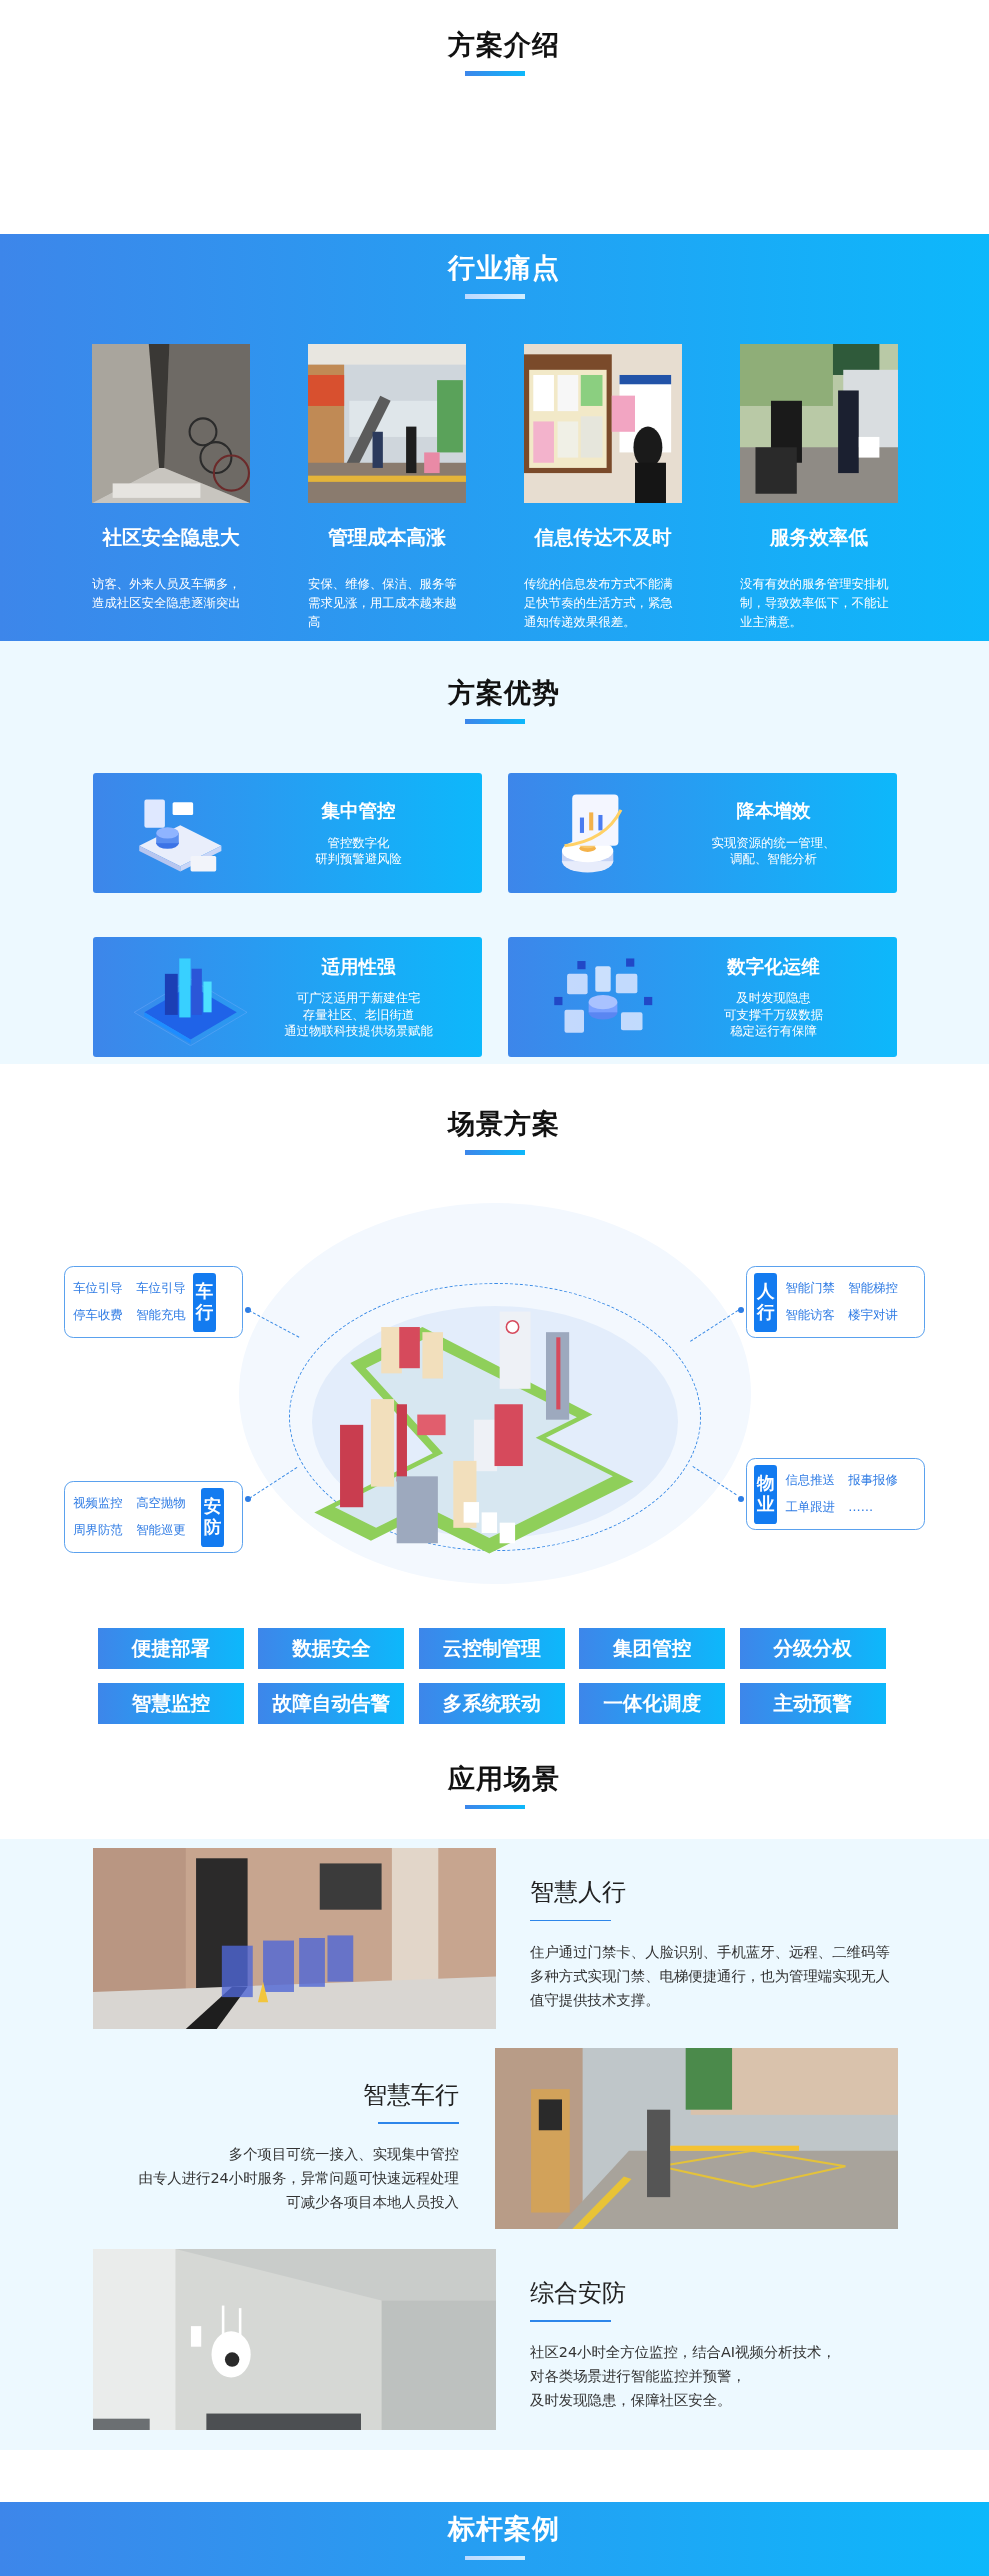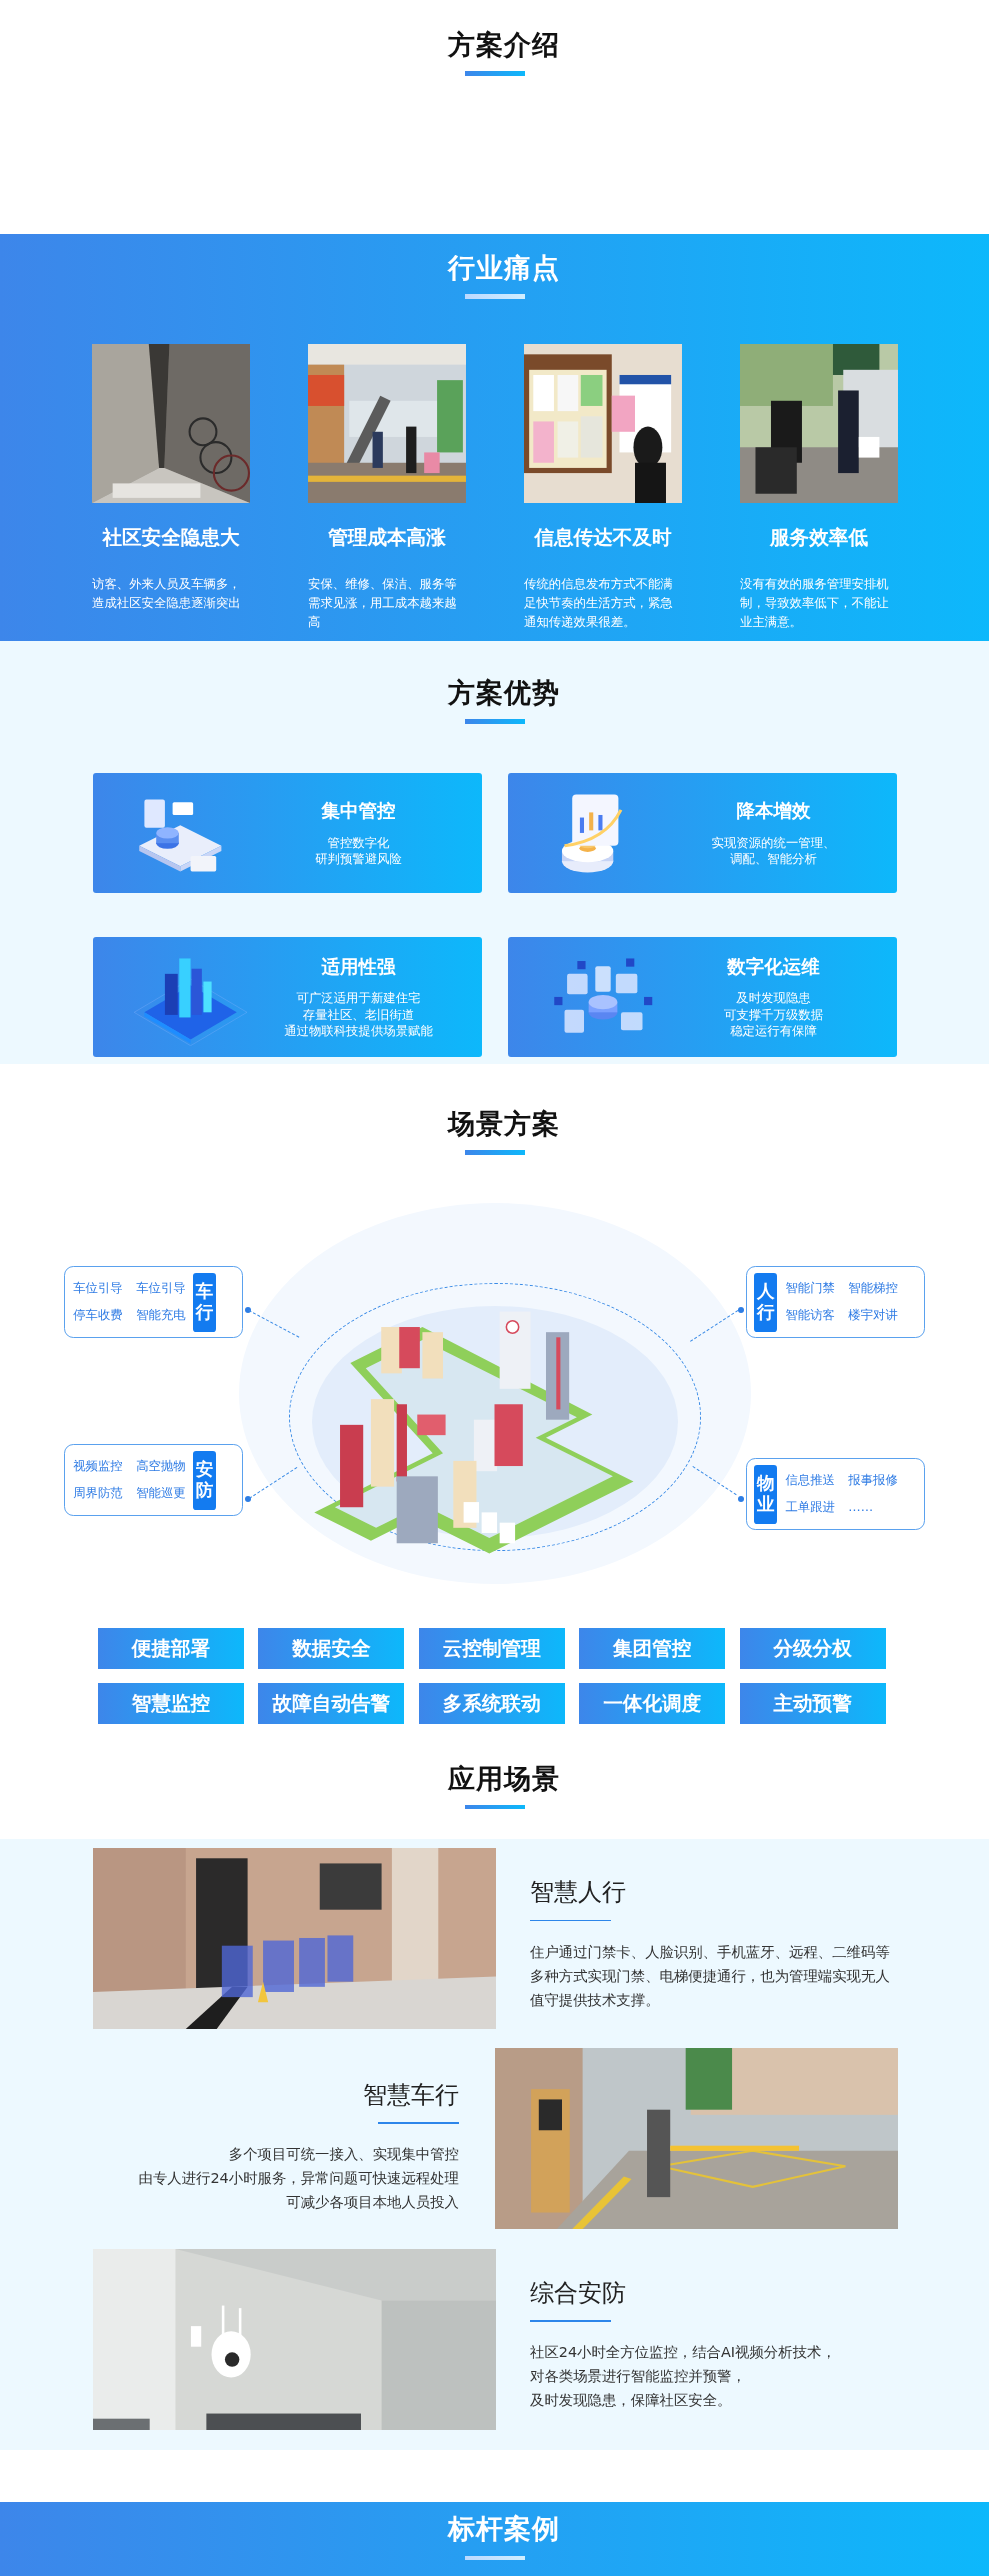--- a/index.html
+++ b/index.html
@@ -352,21 +352,21 @@
     <div class="items">
       <span>智能门禁</span>
       <span>智能梯控</span>
       <span>智能访客</span>
       <span>楼宇对讲</span>
     </div>
   </div>
   <div class="dot" style="left:738px;top:243px;"></div>
   <div class="connector" style="left:690px;top:277px;width:57px;transform:rotate(-33deg);"></div>
 
-<div class="scene-box box-left" style="left:64px;top:380px;">
+<div class="scene-box box-left" style="left:64px;top:417px;gap:8px;">
       <div class="items">
         <span>视频监控</span>
         <span>高空抛物</span>
         <span>周界防范</span>
         <span>智能巡更</span>
       </div>
       <div class="tag">
         <span>安</span>
         <span>防</span>
       </div>

